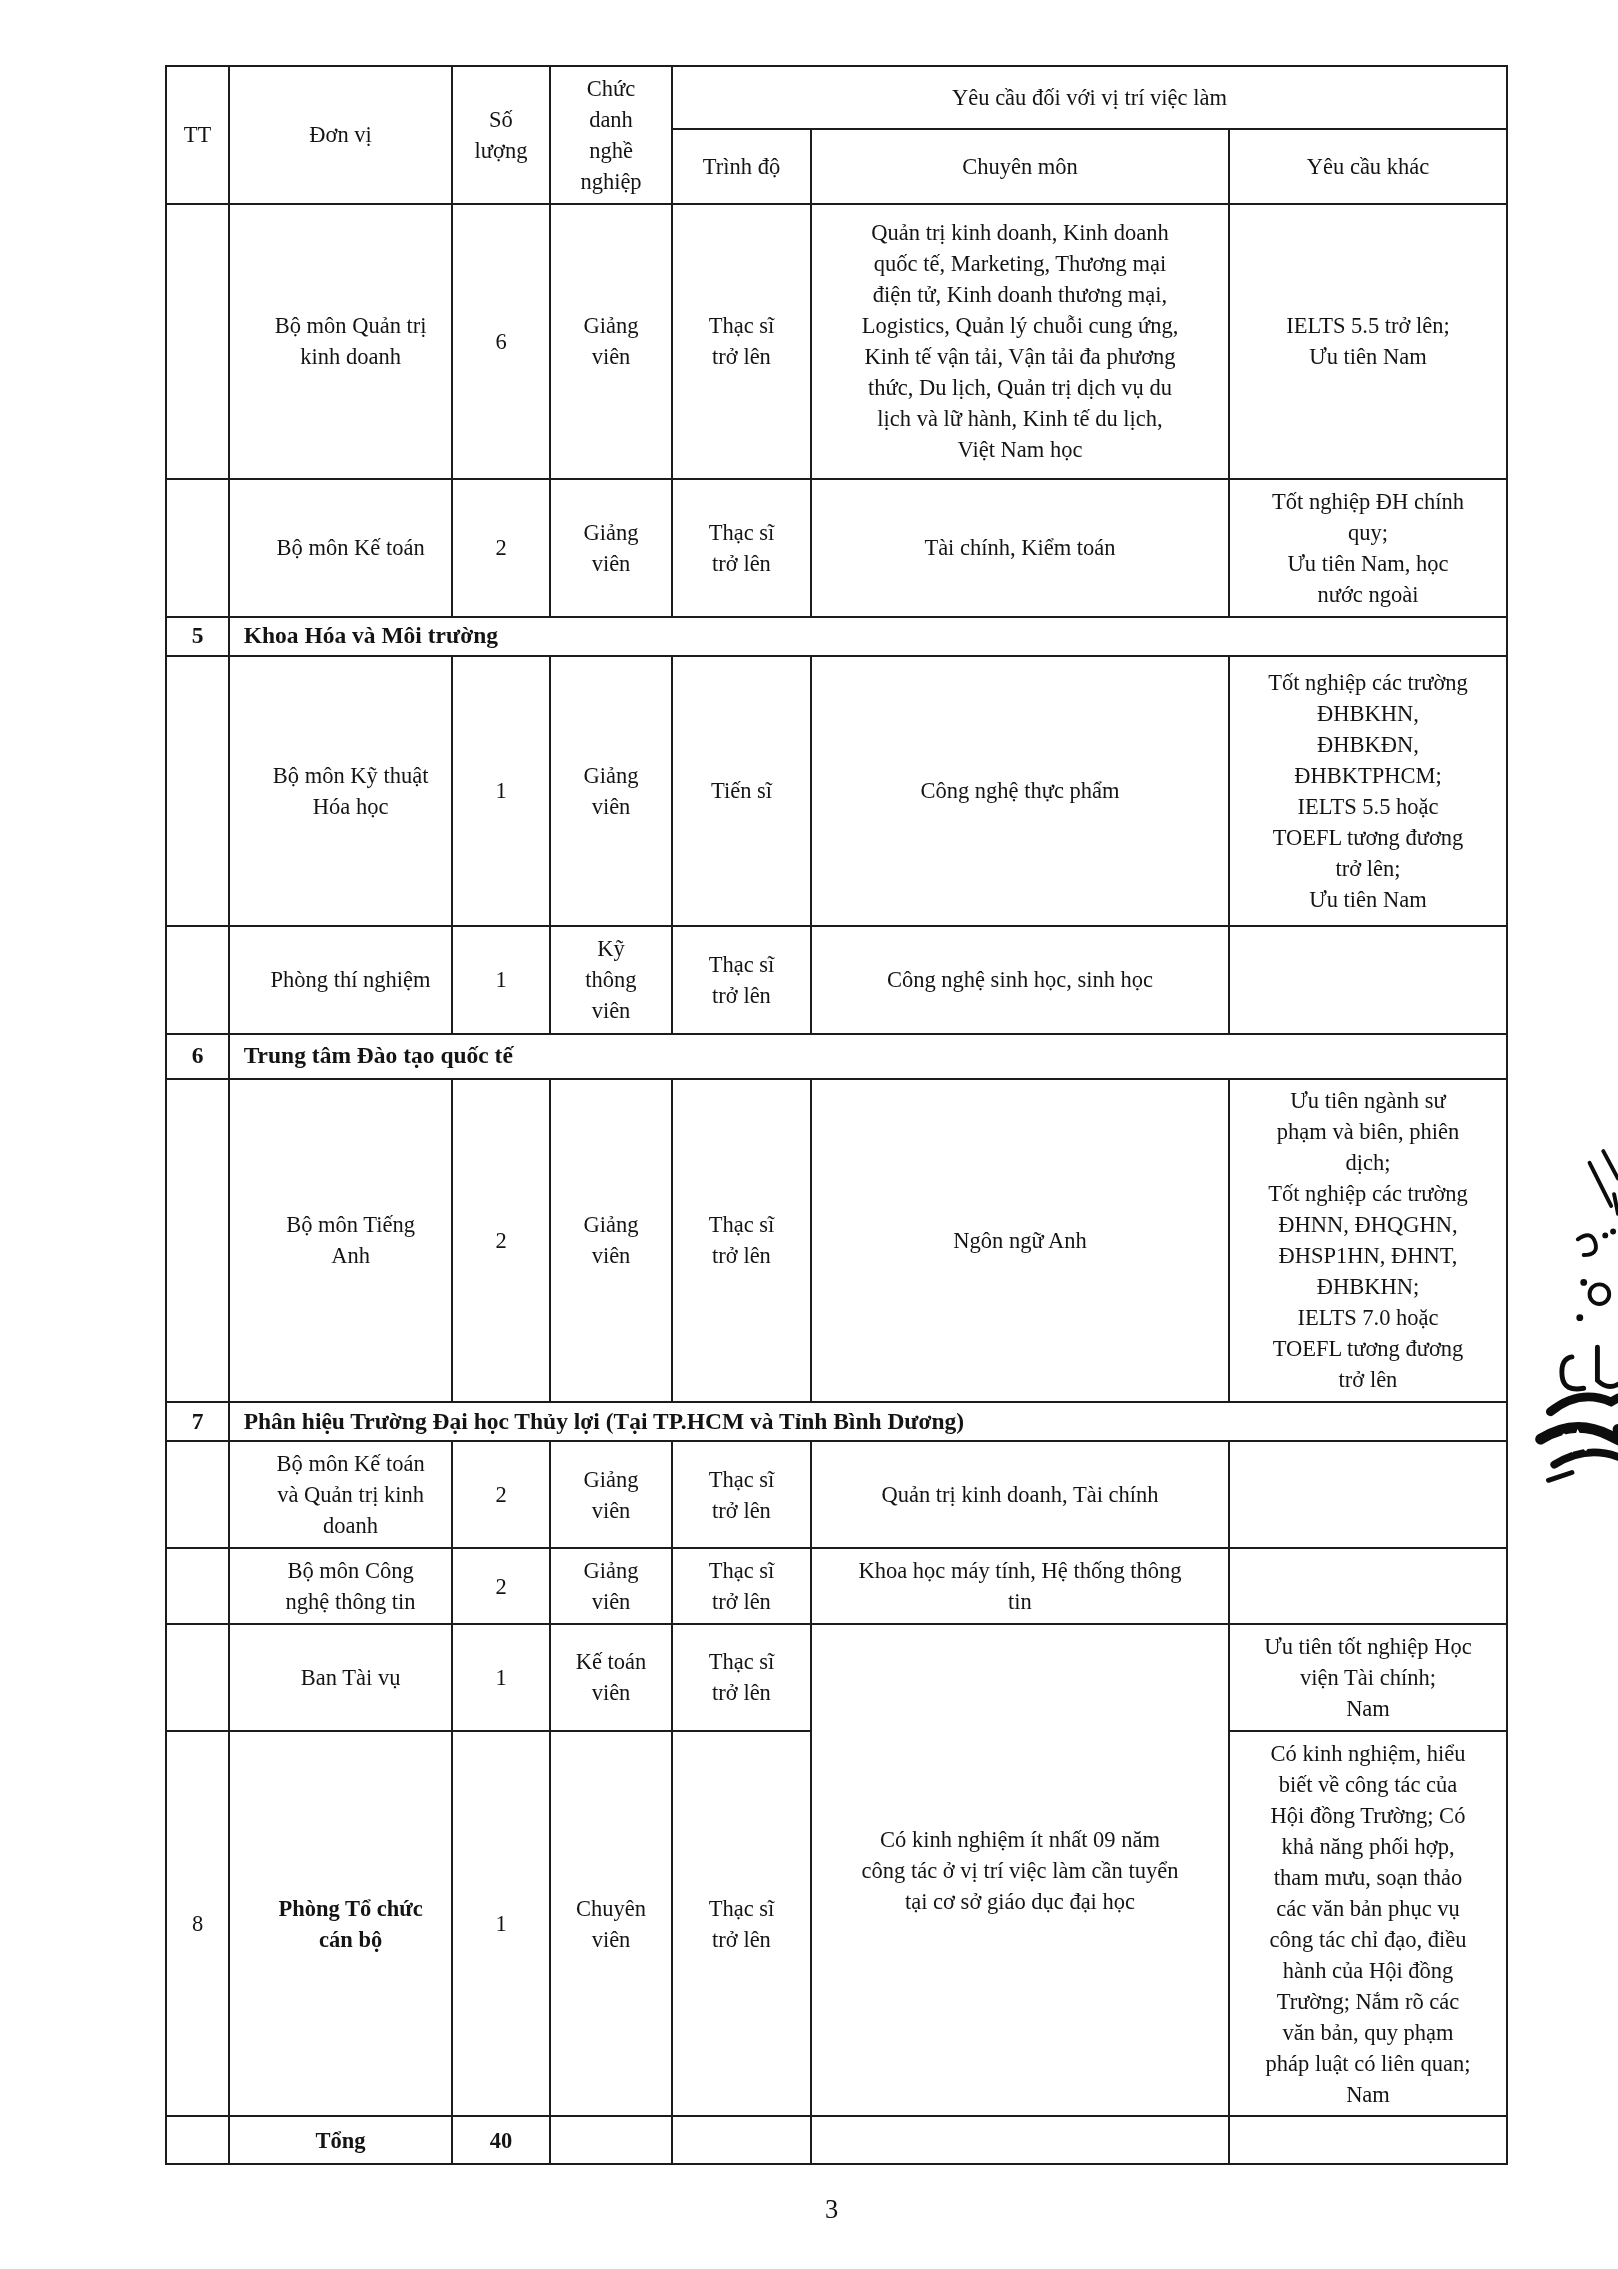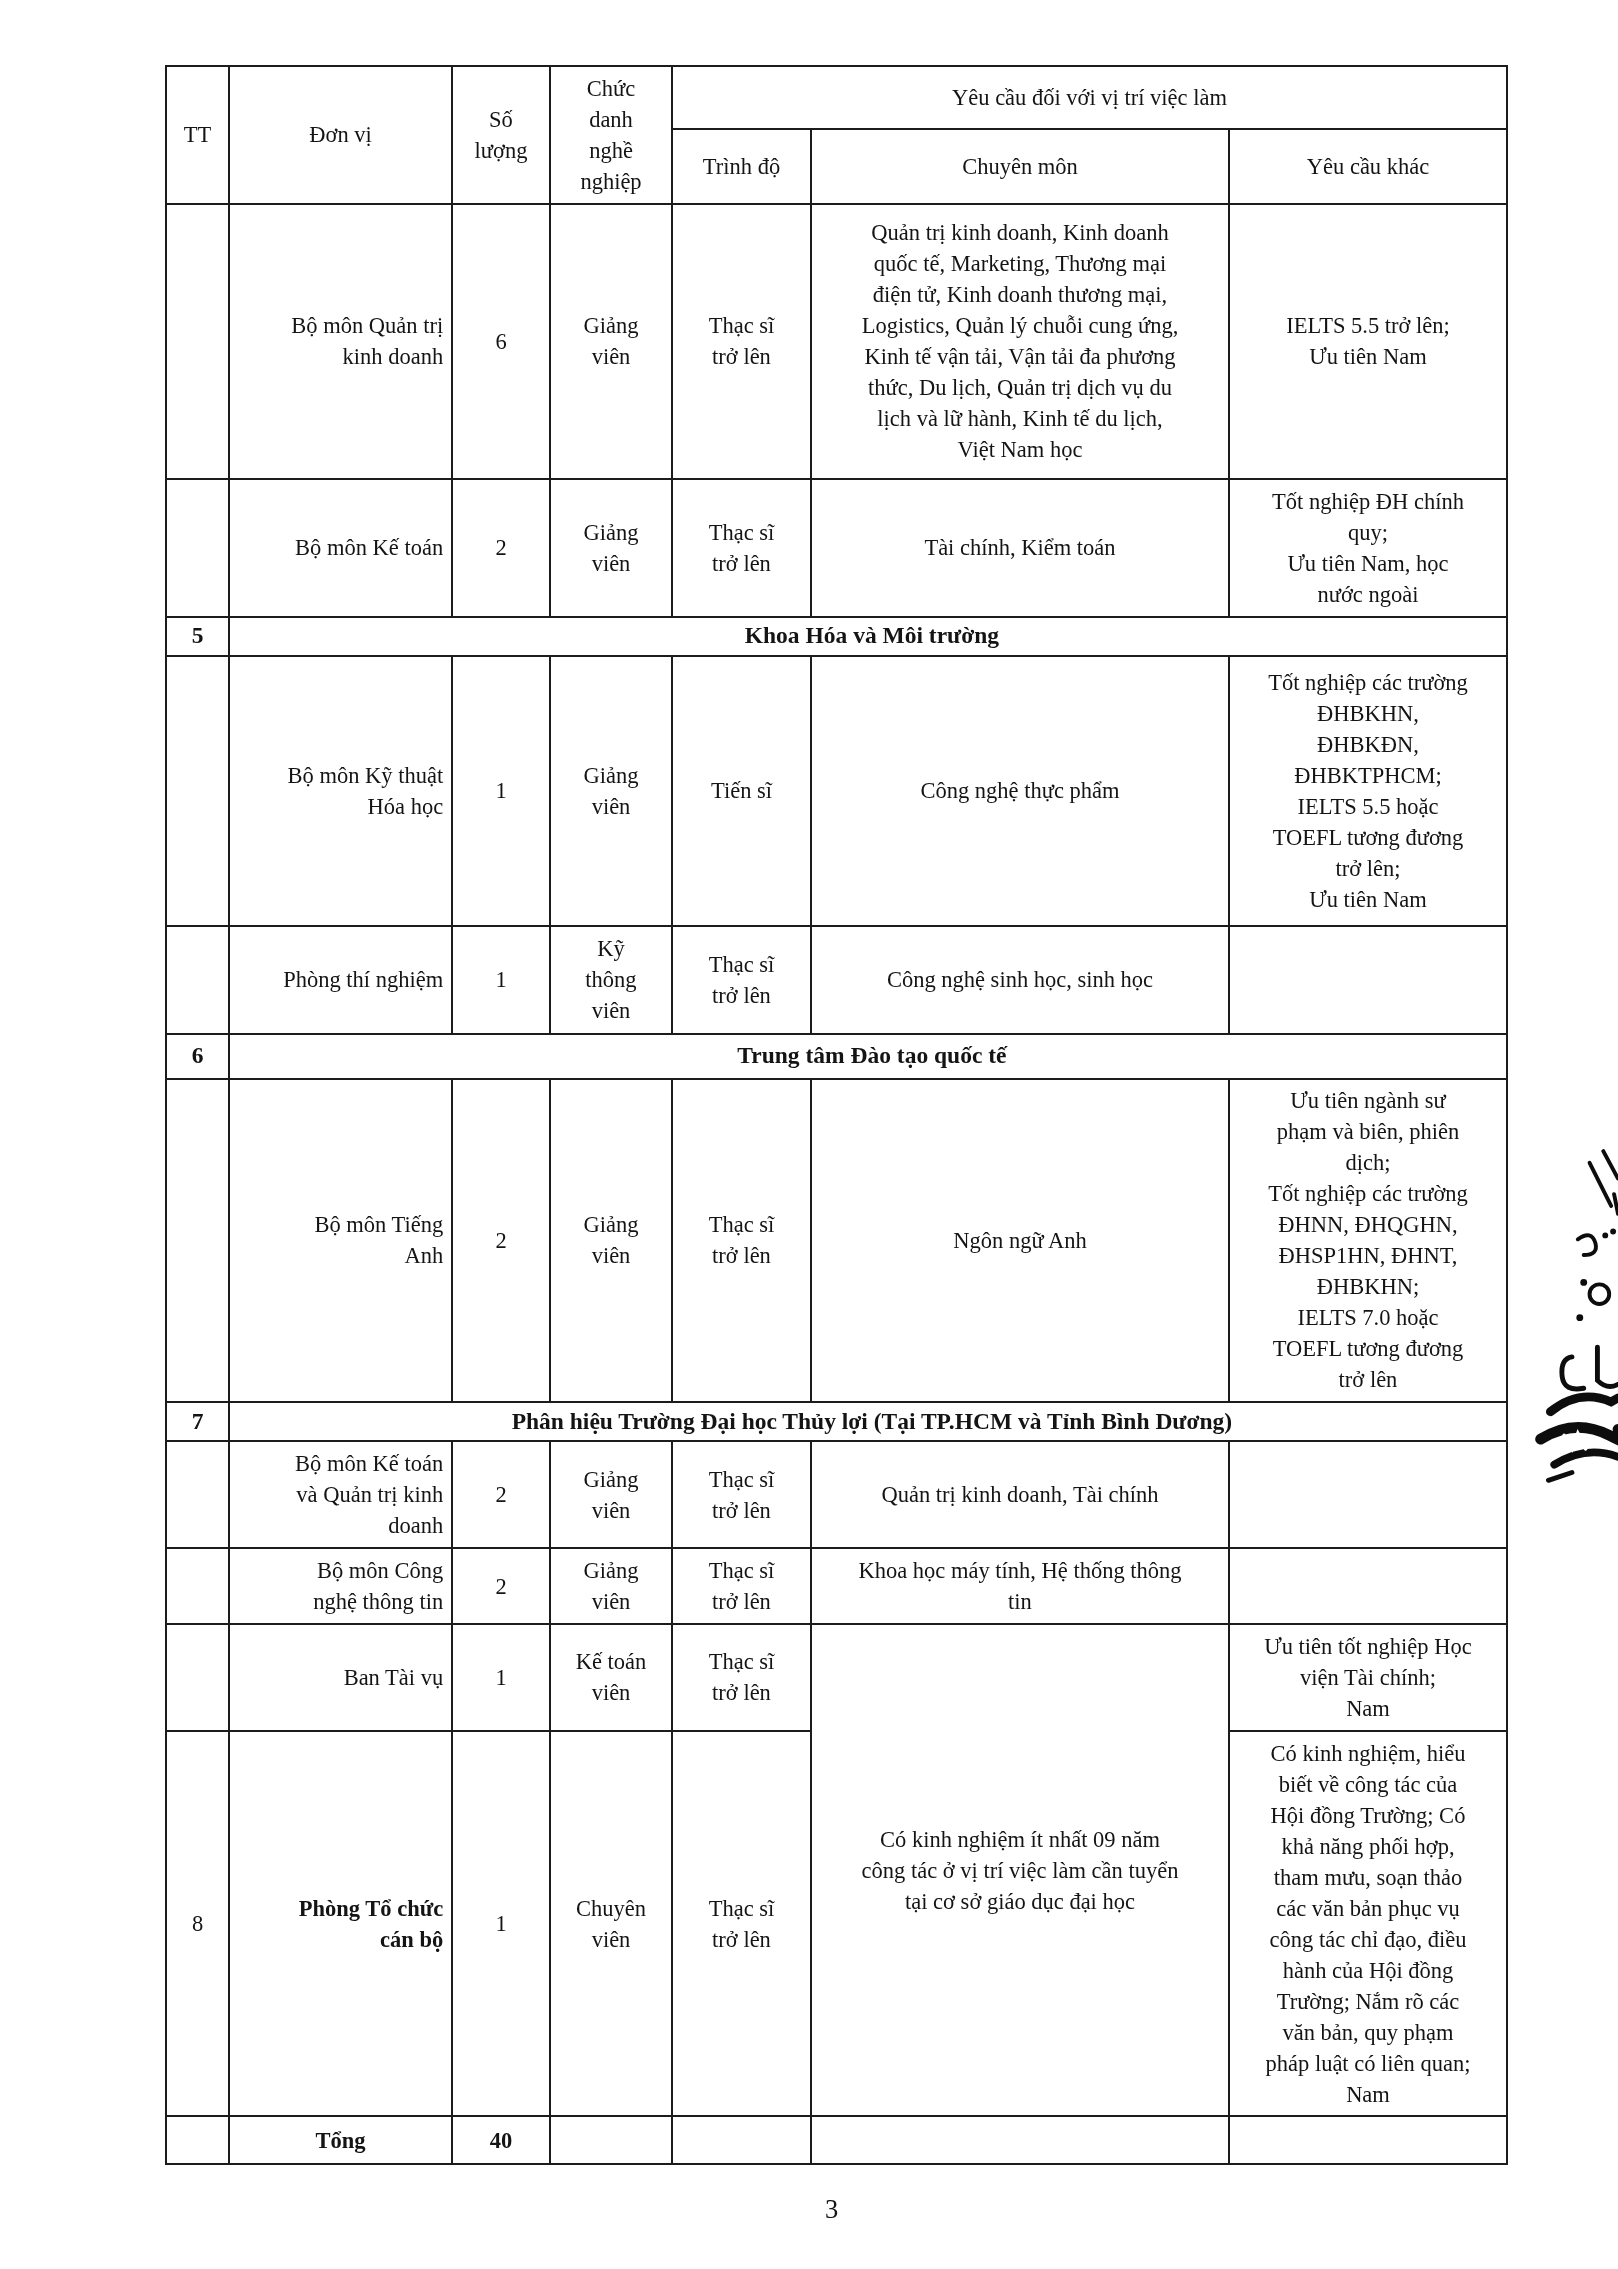--- a/index.html
+++ b/index.html
@@ -24,25 +24,25 @@
     text-align:center;
     font-size:22.5px;
     line-height:31px;
     padding:5.9px 7.8px;
     white-space:pre-line;
     font-weight:normal;
     overflow:hidden;
   }
   .doc-table thead th{font-weight:normal;}
   .doc-table thead tr.subhead th{border-top-width:2.9px;}
-  td.cell-donvi{text-align:right;padding-left:28px;}
+  td.cell-donvi{text-align:center;padding-left:28px;}
   tr.section-row td{
     font-weight:bold;font-size:23.5px;line-height:25.5px;padding:4.9px 5.9px;
   }
-  tr.section-row td.section-title{text-align:center;padding-left:13.7px;}
+  tr.section-row td.section-title{text-align:left;padding-left:13.7px;}
   td.bold-cell{font-weight:bold;}
   tr.total-row td{font-weight:bold;padding:3.9px 7.8px;line-height:29px;margin-top:18px;}
   .page-number{
     position:absolute;left:812px;top:2194px;width:39px;
     text-align:center;font-size:26.5px;color:#141414;
   }
   .handwriting{
     position:absolute;left:1521px;top:1145px;width:97px;height:363px;
   }
 </style>

